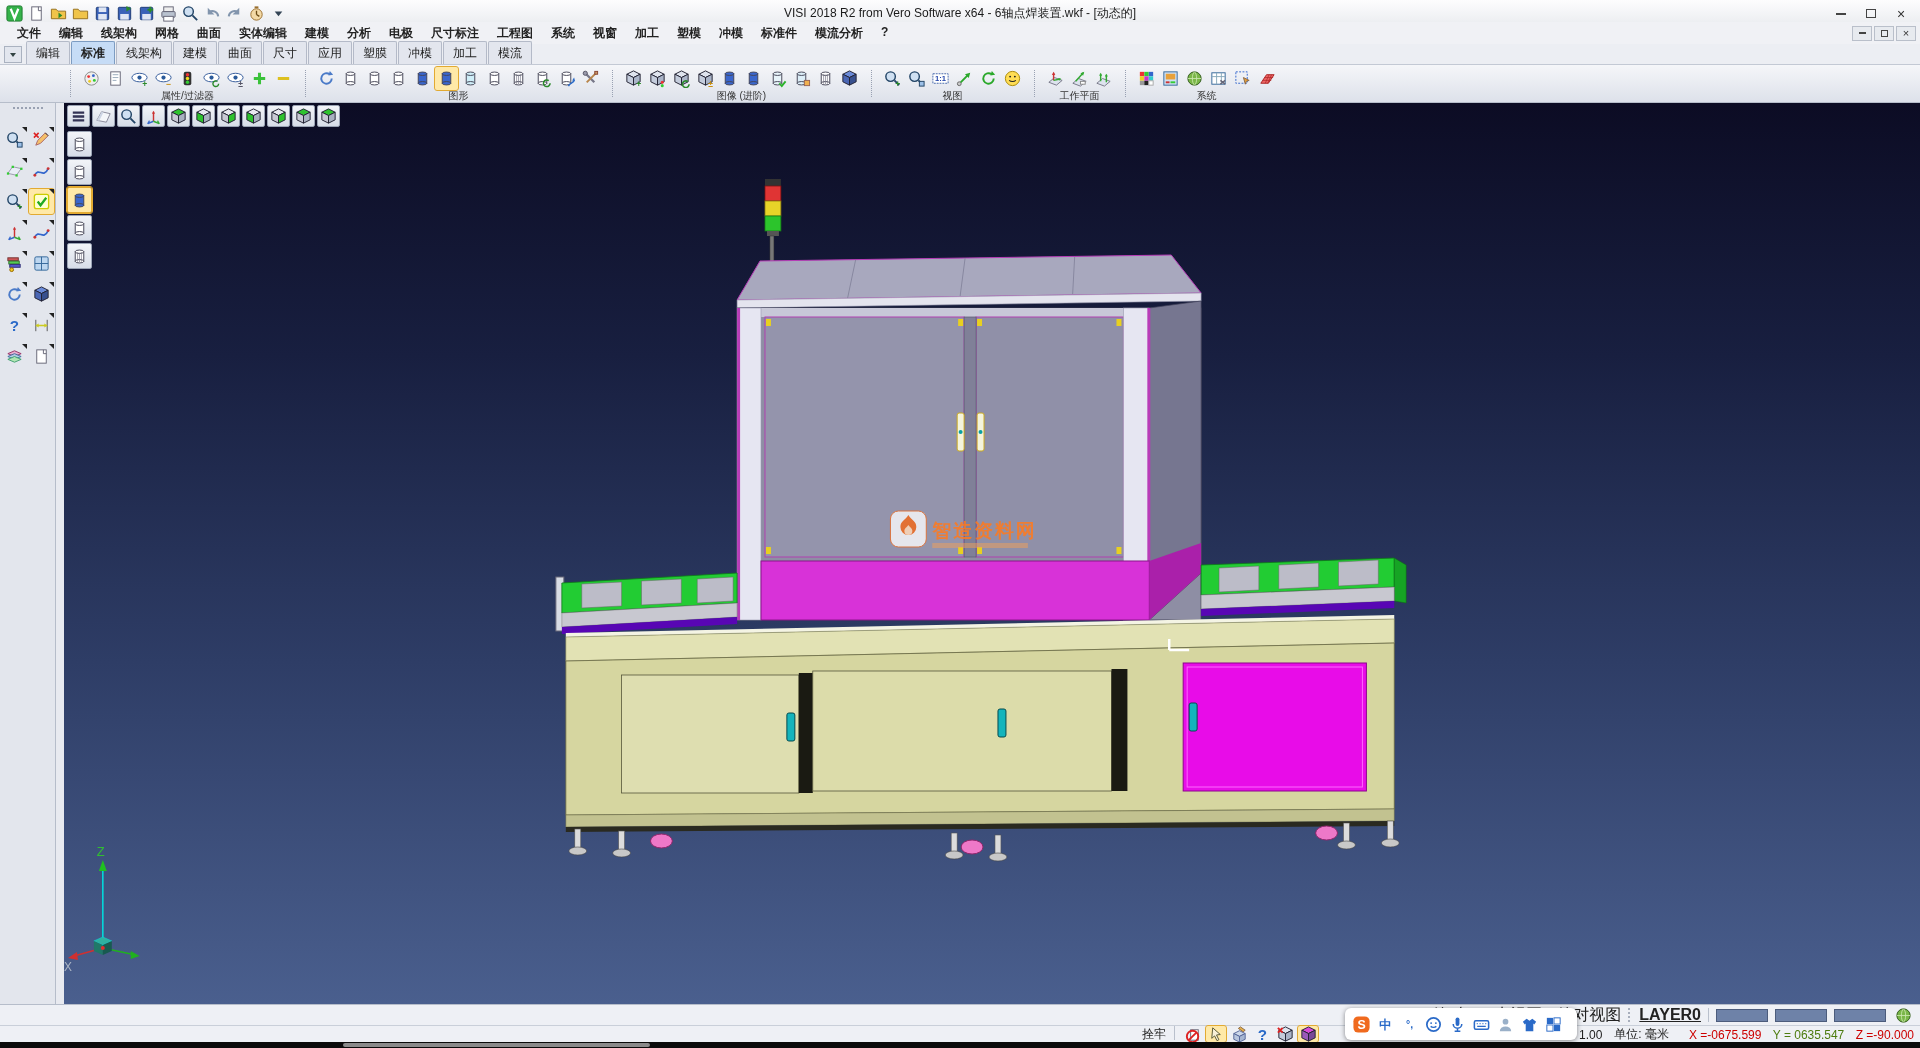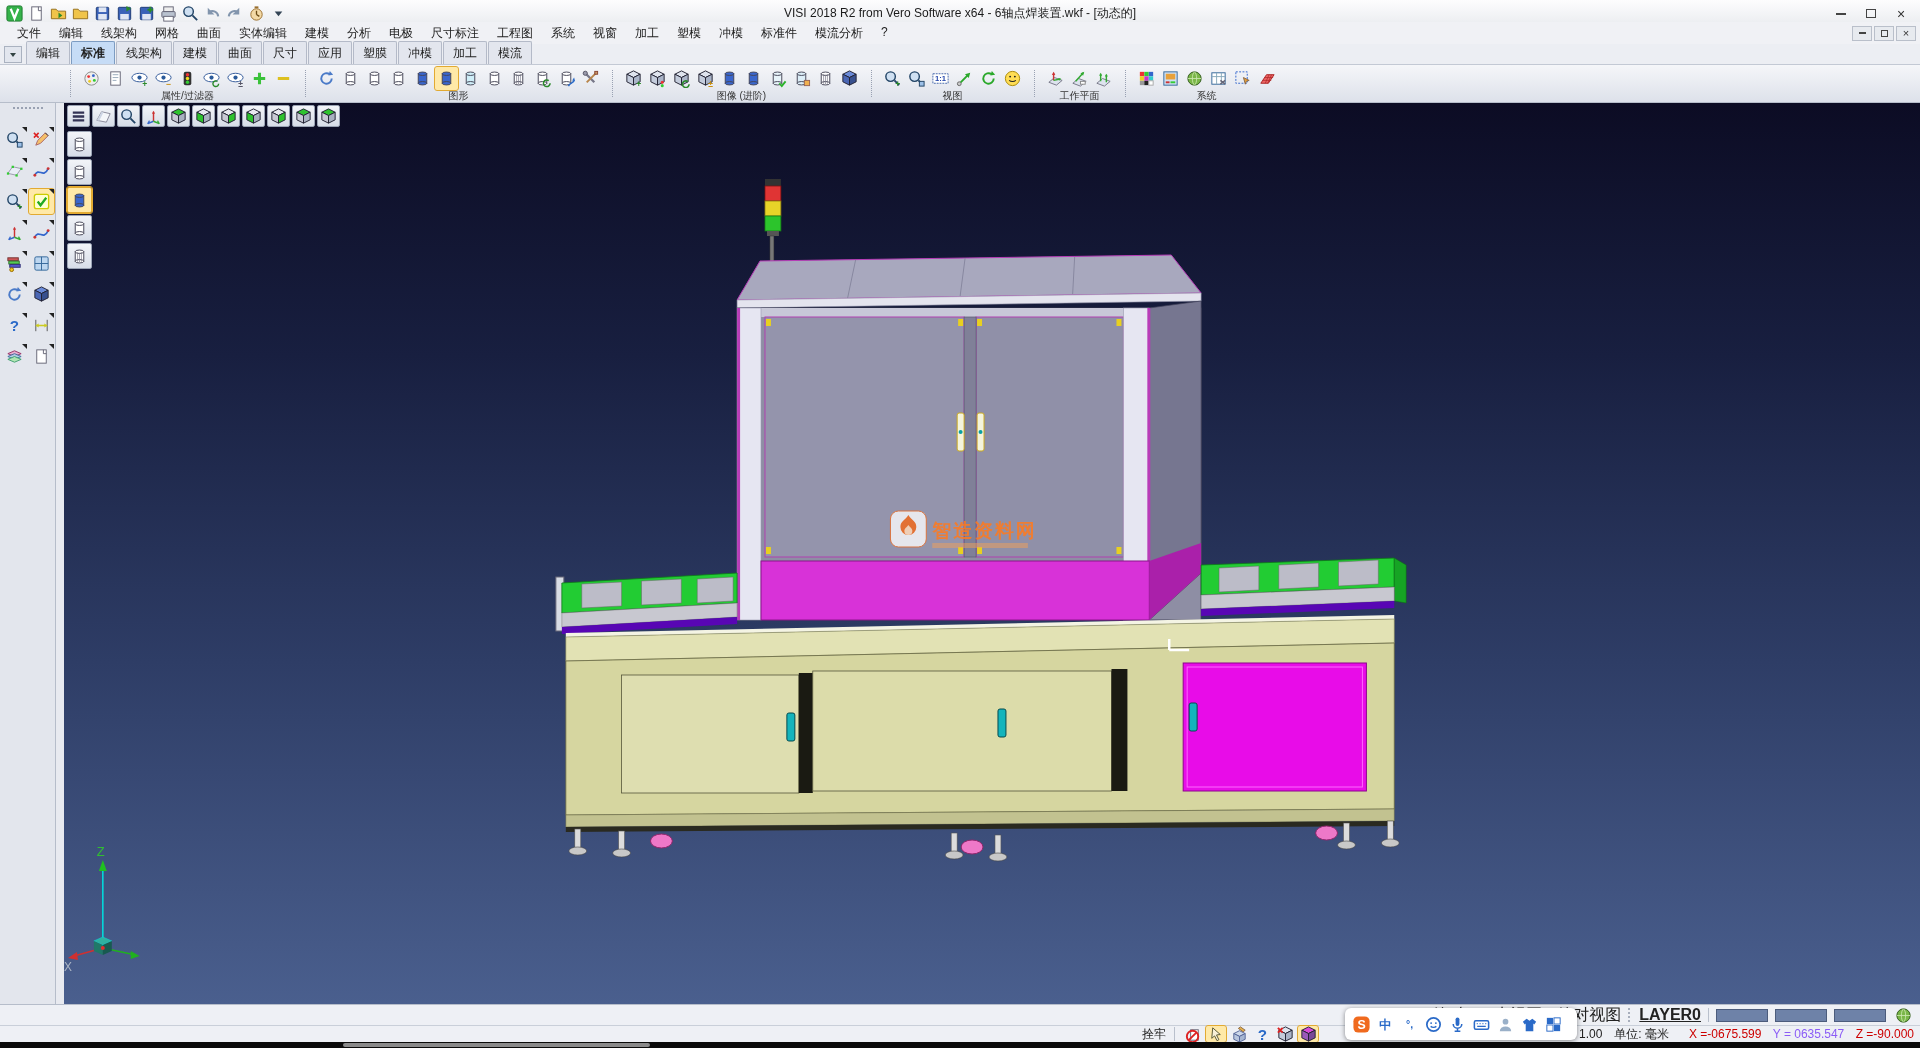--- a/index.html
+++ b/index.html
@@ -92,28 +92,28 @@
     display:flex; align-items:center; font-size:16px;
   }
   .s1right { margin-left:auto; display:flex; align-items:center; gap:7px; padding-right:6px; }
   .ssep { width:0; height:14px; border-left:1px solid #b9c0cc; }
   .sdots { width:4px; height:14px; border-left:2px dotted #a7aebc; }
   .srect { width:52px; height:13px; background:#6e82a8; border:1px solid #4c5c7c; }
   .layer-label { font-weight:bold;text-decoration:underline; }
   .status2 {
     position:absolute; top:1025px; left:0; right:0; height:17px;
     background:#eef0f5; border-top:1px solid #c9cfd9;
-    display:flex; align-items:center; padding-left:1142px; font-size:12px;
+    display:flex; align-items:flex-start; padding-left:1142px; font-size:12px;
   }
   .s2icons { display:flex; align-items:center; gap:3px; margin-left:8px; }
   .s2icons .icon-btn { width:20px; height:16px; }
   .s2right { position:absolute; right:6px; display:flex; align-items:center; gap:12px; }
   .coords span { margin-left:8px; }
   .coord-red { color:#cc0000; }
-  .coord-dark { color:#8b5cf6;margin-top:32px; }
+  .coord-dark { color:#4d7c0f;margin-top:32px; }
   
   .taskbar { position:absolute; left:0; right:0; bottom:0; height:6px; background:#0a0a0a; }
   .taskbar .tseg { position:absolute; left:343px; width:307px; top:1px; height:4px; background:#8a8a8a; border-radius:2px; }
   
   .ime {
     position:absolute; left:1345px; top:1008px; width:232px; height:32px;
     background:#fff; border-radius:6px; box-shadow:0 1px 5px rgba(0,0,0,.45);
     display:flex; align-items:center; padding:0 6px; gap:3px; z-index:50;
   }
   .ime .icon-btn { width:21px; height:21px; }
@@ -213,21 +213,21 @@
     <span class="win-btn">
         <span class="glyph-max"></span>
       </span>
     <span class="win-btn">
         <span class="glyph-close">×</span>
       </span>
   </div>
 </div>
 
 <div class="menubar">
-  <span id="menuItems" style="display:flex;">
+  <span id="menuItems" style="display:flex;font-weight:bold;">
       <span class="menu-item">文件</span>
       <span class="menu-item">编辑</span>
       <span class="menu-item">线架构</span>
       <span class="menu-item">网格</span>
       <span class="menu-item">曲面</span>
       <span class="menu-item">实体编辑</span>
       <span class="menu-item">建模</span>
       <span class="menu-item">分析</span>
       <span class="menu-item">电极</span>
       <span class="menu-item">尺寸标注</span>

